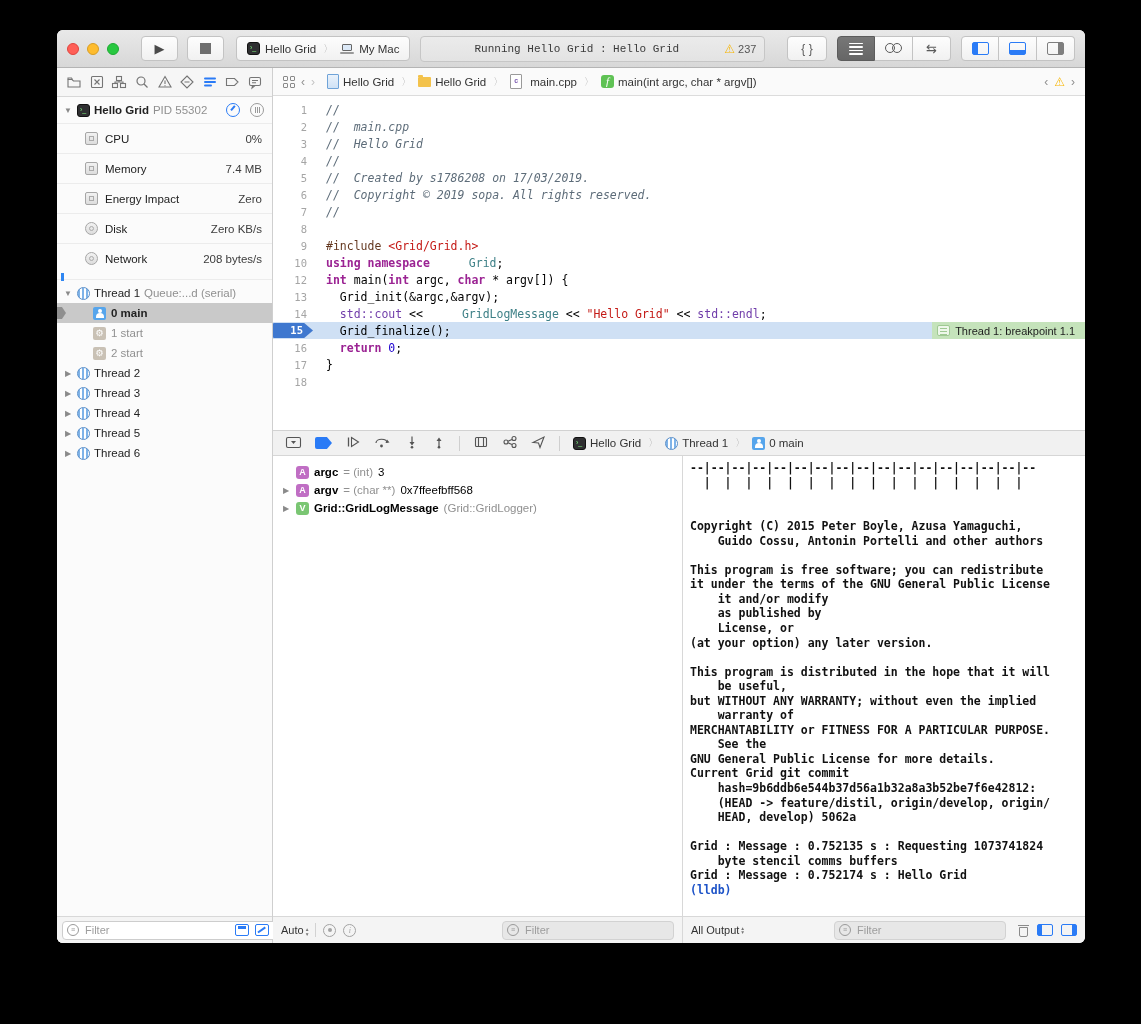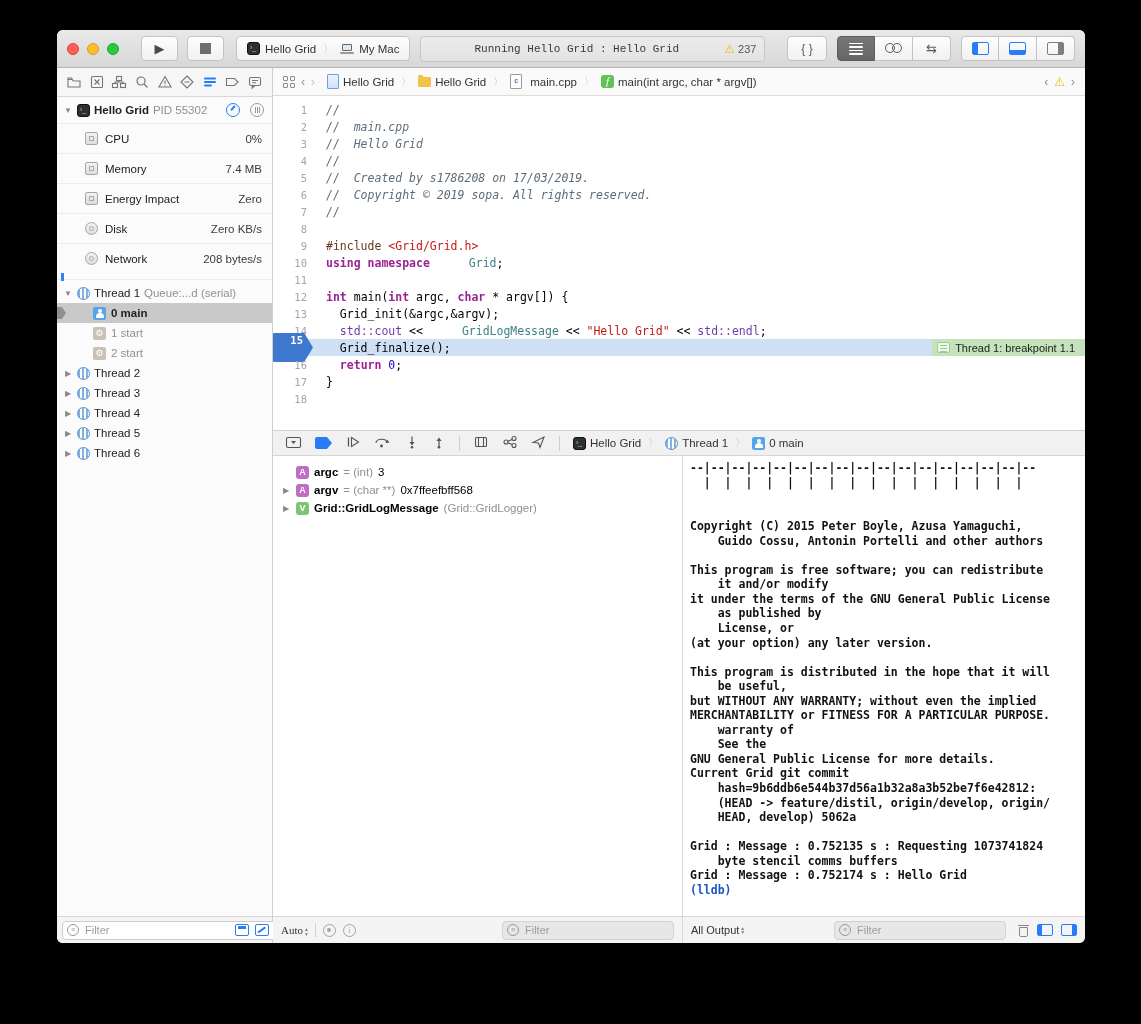--- a/index.html
+++ b/index.html
@@ -111,21 +111,21 @@
   .icon-laptop::before{content:"";position:absolute;left:2px;top:0;width:10px;height:7px;border:1px solid #666;border-radius:1px;background:#dce9f7;box-sizing:border-box;}
   .icon-laptop::after{content:"";position:absolute;left:0;bottom:0;width:14px;height:2px;background:#9a9a9a;border-radius:1px;}
   .icon-grid4{display:inline-grid;grid-template-columns:5px 5px;gap:2px;}
   .icon-grid4 i{width:5px;height:5px;border:1px solid #8a8a8a;box-sizing:border-box;border-radius:1px;}
   
   .editor{position:absolute;left:0;right:0;top:28px;height:334px;background:#fff;overflow:hidden;
         font-family:"DejaVu Sans Mono","Liberation Mono",monospace;font-size:11.5px;padding-top:5px;box-sizing:border-box;}
   .crow{display:flex;align-items:center;height:17px;position:relative;}
   .crow.cur{background:#cfe0f4;}
   .ln{width:34px;flex:none;text-align:right;color:#a5a5a5;font-size:10.5px;padding-right:6px;}
-  .ln.lncur{background:#3f78cf;color:#fff;font-weight:bold;height:29px;line-height:15px;border-radius:1px;
+  .ln.lncur{background:#3f78cf;color:#fff;font-weight:bold;height:15px;line-height:15px;border-radius:1px;
         clip-path:polygon(0 0,78% 0,100% 50%,78% 100%,0 100%);padding-right:10px;width:30px;}
   .ctext{white-space:pre;padding-left:13px;}
   .c-com{color:#5d6c79;font-style:italic;}
   .c-kw{color:#9b2393;font-weight:bold;}
   .c-pre{color:#643820;}
   .c-str{color:#c41a16;}
   .c-type{color:#3e8087;margin-left:32px;}
   .c-sys{color:#703daa;}
   .c-num{color:#1c00cf;}
   .c-pl{color:#000;}
@@ -501,24 +501,20 @@
         </div>
         <div class="crow">
       <span class="ln">9</span>
       <span class="ctext"><span class="c-pre">#include </span><span class="c-str">&lt;Grid/Grid.h&gt;</span></span>
         </div>
         <div class="crow">
       <span class="ln">10</span>
       <span class="ctext"><span class="c-kw">using</span><span class="c-pl"> </span><span class="c-kw">namespace</span><span class="c-pl"> </span><span class="c-type">Grid</span><span class="c-pl">;</span></span>
         </div>
         <div class="crow">
-      <span class="ln">11</span>
-      <span class="ctext"></span>
-        </div>
-        <div class="crow">
       <span class="ln">12</span>
       <span class="ctext"><span class="c-kw">int</span><span class="c-pl"> main(</span><span class="c-kw">int</span><span class="c-pl"> argc, </span><span class="c-kw">char</span><span class="c-pl"> * argv[]) {</span></span>
         </div>
         <div class="crow">
       <span class="ln">13</span>
       <span class="ctext"><span class="c-pl">  Grid_init(&amp;argc,&amp;argv);</span></span>
         </div>
         <div class="crow">
       <span class="ln">14</span>
       <span class="ctext"><span class="c-pl">  </span><span class="c-sys">std::cout</span><span class="c-pl"> &lt;&lt; </span><span class="c-type">GridLogMessage</span><span class="c-pl"> &lt;&lt; </span><span class="c-str">"Hello Grid"</span><span class="c-pl"> &lt;&lt; </span><span class="c-sys">std::endl</span><span class="c-pl">;</span></span>
@@ -635,48 +631,48 @@
         </div>
       <div class="console" id="consolelines">
           <div class="conline ">--|--|--|--|--|--|--|--|--|--|--|--|--|--|--|--|--</div>
           <div class="conline ">  |  |  |  |  |  |  |  |  |  |  |  |  |  |  |  |</div>
           <div class="conline ">&nbsp;</div>
           <div class="conline ">&nbsp;</div>
           <div class="conline ">Copyright (C) 2015 Peter Boyle, Azusa Yamaguchi,</div>
           <div class="conline ">    Guido Cossu, Antonin Portelli and other authors</div>
           <div class="conline ">&nbsp;</div>
           <div class="conline ">This program is free software; you can redistribute</div>
+          <div class="conline ">it under the terms of the GNU General Public License</div>
           <div class="conline ">    it and/or modify</div>
-          <div class="conline ">it under the terms of the GNU General Public License</div>
           <div class="conline ">    as published by</div>
           <div class="conline ">    License, or</div>
           <div class="conline ">(at your option) any later version.</div>
           <div class="conline ">&nbsp;</div>
           <div class="conline ">This program is distributed in the hope that it will</div>
           <div class="conline ">    be useful,</div>
           <div class="conline ">but WITHOUT ANY WARRANTY; without even the implied</div>
+          <div class="conline ">    warranty of</div>
           <div class="conline ">MERCHANTABILITY or FITNESS FOR A PARTICULAR PURPOSE.</div>
-          <div class="conline ">    warranty of</div>
           <div class="conline ">    See the</div>
           <div class="conline ">GNU General Public License for more details.</div>
           <div class="conline ">Current Grid git commit</div>
           <div class="conline ">    hash=9b6ddb6e544b37d56a1b32a8a3b52be7f6e42812:</div>
           <div class="conline ">    (HEAD -&gt; feature/distil, origin/develop, origin/</div>
           <div class="conline ">    HEAD, develop) 5062a</div>
           <div class="conline ">&nbsp;</div>
           <div class="conline ">Grid : Message : 0.752135 s : Requesting 1073741824</div>
           <div class="conline ">    byte stencil comms buffers</div>
           <div class="conline ">Grid : Message : 0.752174 s : Hello Grid</div>
           <div class="conline lldb">(lldb)</div>
         </div>
     </div>
 
     <div class="debugbottom">
       <div class="varsbottom">
-        <span style="display:flex;align-items:flex-end;font-family:Liberation Serif, serif;">
+        <span style="display:flex;align-items:flex-end;">
           <span>Auto</span>
           <span class="updown">
               <span>▴</span>
               <span>▾</span>
             </span>
         </span>
         <span class="vbsep"></span>
         <span class="icon-eye"></span>
         <span class="icon-info">i</span>
         <div class="filterfield grayfield" style="flex:0 0 172px;margin-left:auto;">

